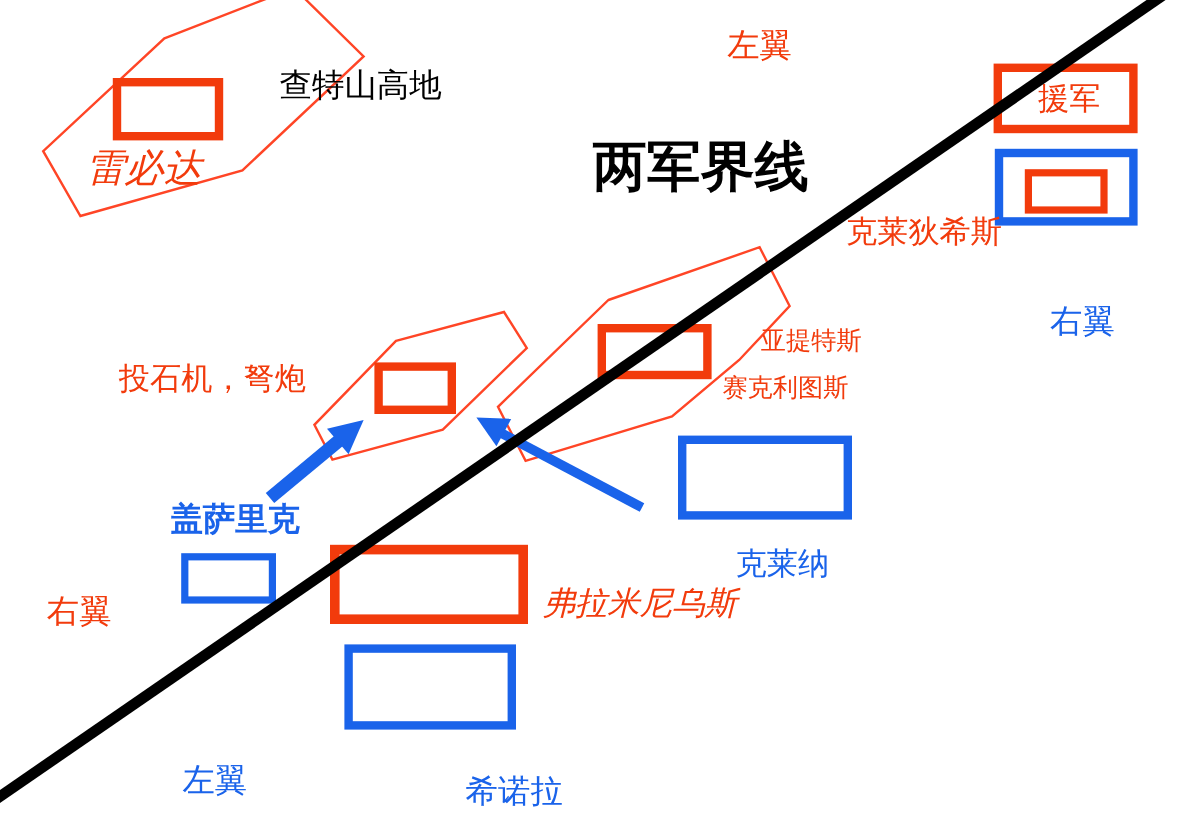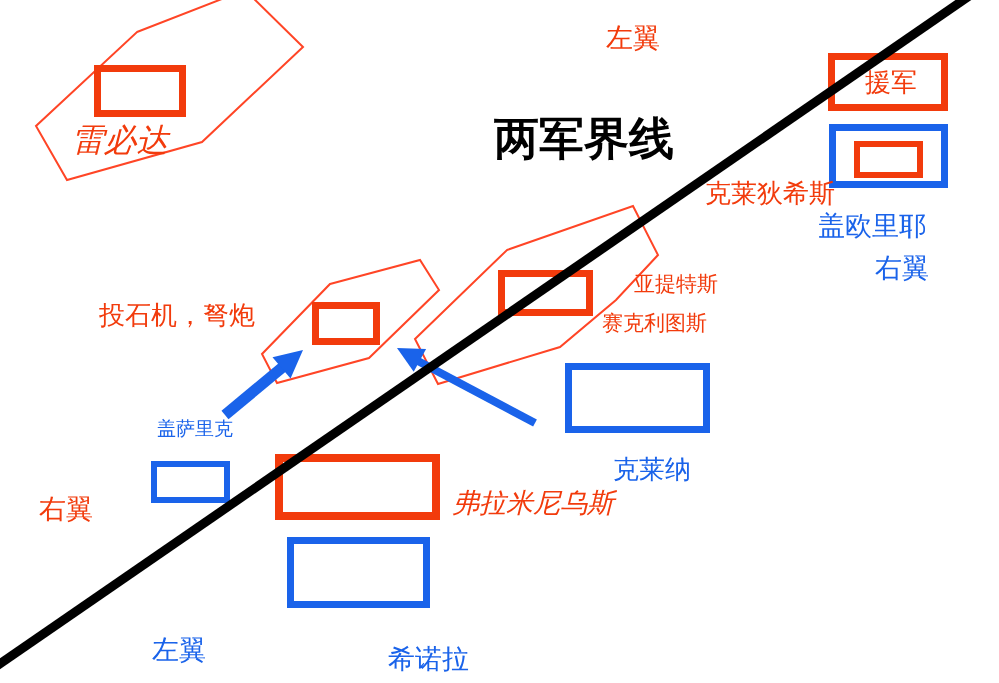--- a/index.html
+++ b/index.html
@@ -35,21 +35,21 @@
   .l-red-left-wing{left:606px;top:24px;  font-size:27px;}
   .l-boundary     {left:494px;top:116px; font-size:45px;font-weight:bold;}
   .l-reinforce    {left:865px;top:69px;  font-size:26px;}
   .l-kelaidixisi  {left:705px;top:180px; font-size:26px;}
   .l-gaiouliye    {left:818px;top:212px; font-size:27px;}
   .l-blue-right   {left:875px;top:254px; font-size:27px;}
   .l-unknown-hill {left:344px;top:223px; font-size:26px;}
   .l-yatitesi     {left:634px;top:273px; font-size:21px;}
   .l-saikelitusi  {left:602px;top:312px; font-size:21px;}
   .l-artillery    {left:99px; top:302px; font-size:26px;}
-  .l-gaisalike    {left:157px;top:419px; font-size:19px;}
+  .l-gaisalike    {left:142px;top:419px; font-size:27px;font-weight:bold;}
   .l-red-right    {left:39px; top:495px; font-size:27px;}
   .l-fulamini     {left:452px;top:489px; font-size:27px;font-style:italic;}
   .l-kelaina      {left:613px;top:456px; font-size:26px;}
   .l-blue-left    {left:152px;top:636px; font-size:27px;}
   .l-xinuola      {left:388px;top:645px; font-size:27px;}
   .l-leibida      {left:72px; top:124px; font-size:32px;font-style:italic;}
 
   
   .r-leibida   {left:94px; top:65px; width:92px; height:52px;}
   .r-reinforce {left:828px;top:53px; width:120px;height:58px;}
@@ -77,25 +77,25 @@
   <div class="box box-red  r-reinforce"></div>
   <div class="box box-blue r-gaiouliye"></div>
   <div class="box box-red  r-inner-red"></div>
   <div class="box box-red  r-catapult"></div>
   <div class="box box-red  r-yatitesi"></div>
   <div class="box box-blue r-kelaina"></div>
   <div class="box box-blue r-gaisalike"></div>
   <div class="box box-red  r-fulamini"></div>
   <div class="box box-blue r-xinuola"></div>
 
+  <div class="label t-black l-chart-hill">查特山高地</div>
   <div class="label t-red   l-red-left-wing">左翼</div>
   <div class="label t-black l-boundary">两军界线</div>
   <div class="label t-red   l-reinforce">援军</div>
   <div class="label t-red   l-kelaidixisi">克莱狄希斯</div>
-  <div class="label t-blue  l-gaiouliye">盖欧里耶</div>
   <div class="label t-blue  l-blue-right">右翼</div>
   <div class="label t-red   l-yatitesi">亚提特斯</div>
   <div class="label t-red   l-saikelitusi">赛克利图斯</div>
   <div class="label t-red   l-artillery">投石机，弩炮</div>
   <div class="label t-blue  l-gaisalike">盖萨里克</div>
   <div class="label t-red   l-red-right">右翼</div>
   <div class="label t-red   l-fulamini">弗拉米尼乌斯</div>
   <div class="label t-blue  l-kelaina">克莱纳</div>
   <div class="label t-blue  l-blue-left">左翼</div>
   <div class="label t-blue  l-xinuola">希诺拉</div>

